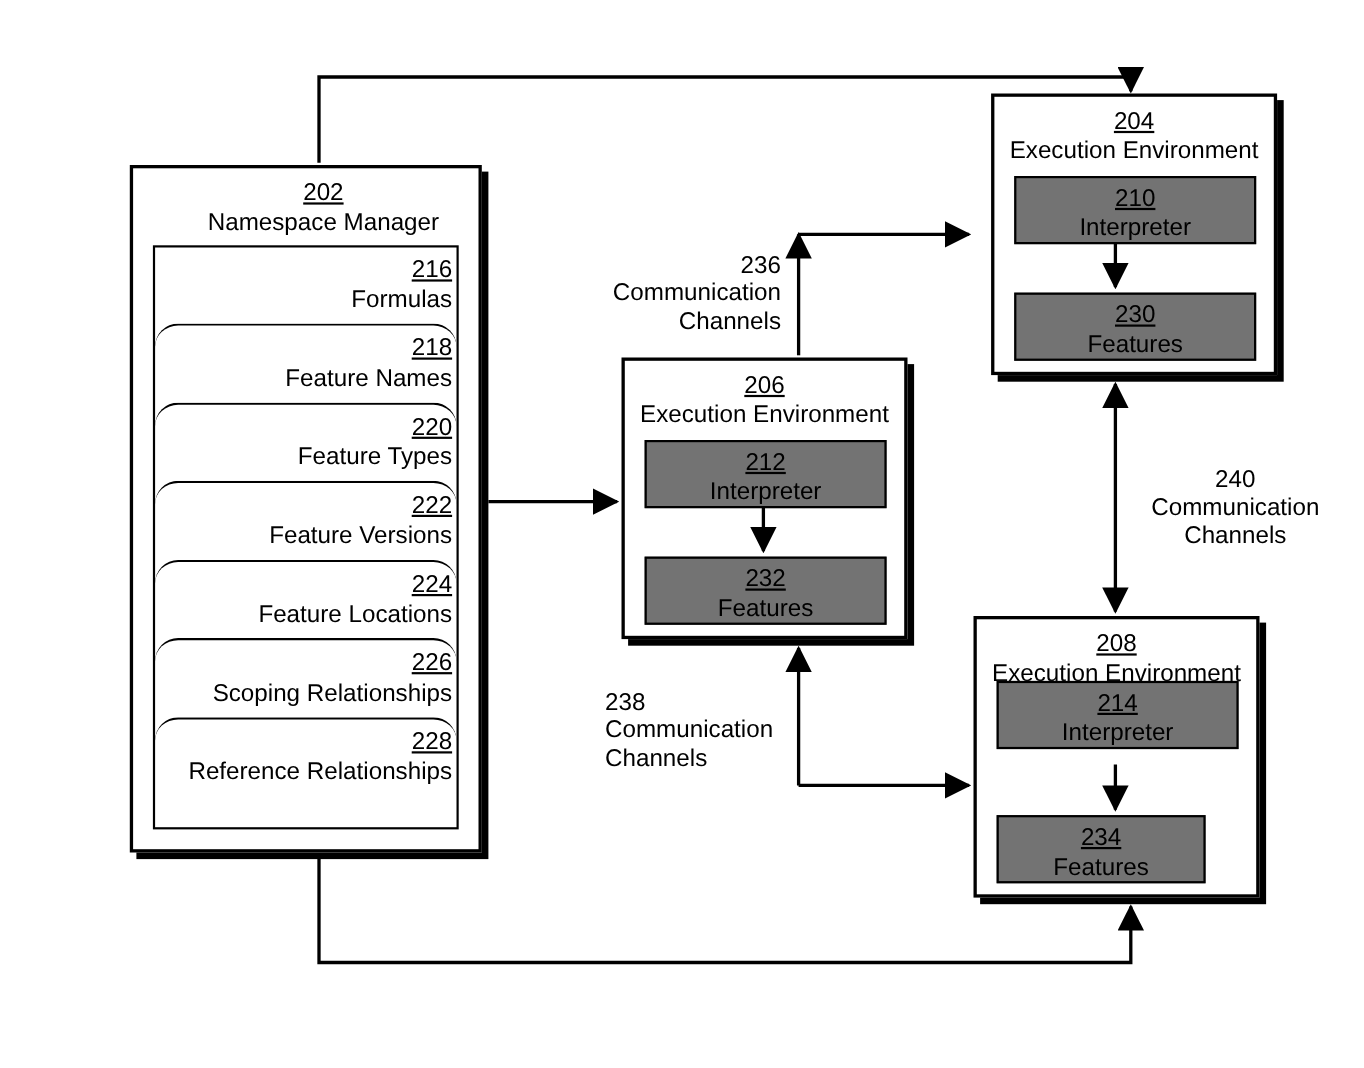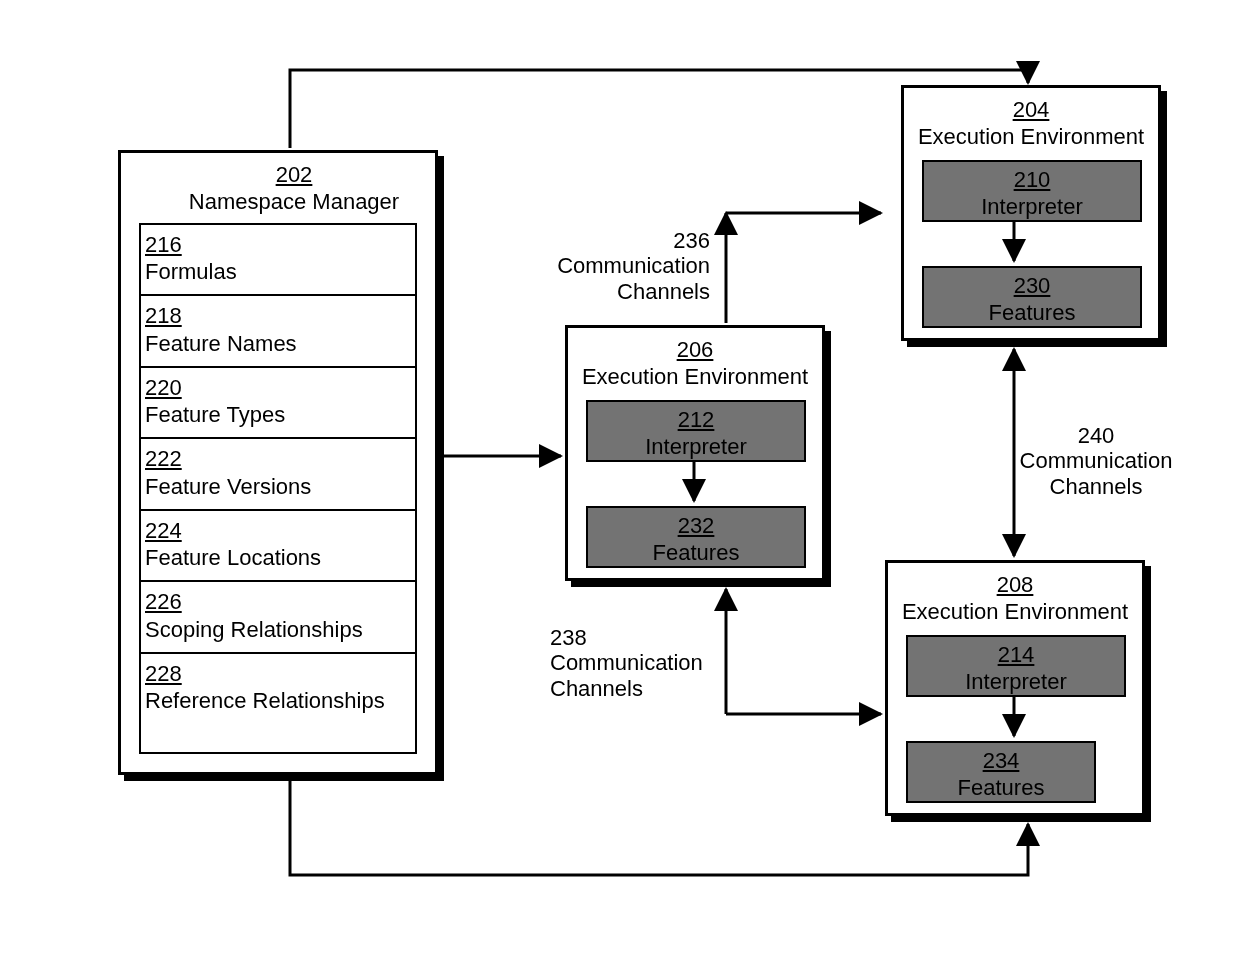--- a/index.html
+++ b/index.html
@@ -58,22 +58,23 @@
   }
   .ns-list {
     position: absolute;
     left: 18px;
     right: 18px;
     border: 2px solid #000;
     box-sizing: border-box;
   }
   .ns-item {
     border-top: 2px solid #000;
-    text-align: left;
+    text-align: right;
     padding: 8px 4px 10px;
+    border-radius: 21px;
   }
   .ns-item:first-child { border-top: none; }
   .ns-item .num { text-decoration: underline; display:block; line-height:1.1; }
   .ns-item .ttl { display:block; line-height:1.15; margin-top:2px; }
 
   .conn-label {
     position: absolute;
     text-align: center;
     line-height: 1.15;
     white-space: nowrap;
@@ -155,41 +156,41 @@
       <span class="num">232</span>
       <span class="ttl">Features</span>
     </div>
   </div>
 
   <div class="box" style="left:885px; top:560px; width:260px; height:256px;">
     <div class="box-header">
       <span class="num">208</span>
       <span class="ttl">Execution Environment</span>
     </div>
-    <div class="inner-box" style="left:18px; top:72px; width:220px; height:62px;">
+    <div class="inner-box" style="left:18px; top:56px; width:220px; height:62px;">
       <span class="num">214</span>
       <span class="ttl">Interpreter</span>
     </div>
     <div class="inner-box" style="left:18px; top:178px; width:190px; height:62px;">
       <span class="num">234</span>
       <span class="ttl">Features</span>
     </div>
   </div>
 
   <div class="conn-label" style="left:550px; top:228px; width:160px; text-align:right;">
     <span>236</span><br>
     <span>Communication</span><br>
     <span>Channels</span>
   </div>
   <div class="conn-label" style="left:550px; top:625px; width:160px; text-align:left;">
     <span>238</span><br>
     <span>Communication</span><br>
     <span>Channels</span>
   </div>
-  <div class="conn-label" style="left:1011px; top:423px; width:170px; text-align:center;">
+  <div class="conn-label" style="left:1038px; top:423px; width:170px; text-align:center;">
     <span>240</span><br>
     <span>Communication</span><br>
     <span>Channels</span>
   </div>
 
   <svg class="wires">
     <defs>
       <marker id="arrow" viewBox="0 0 12 12" refX="11" refY="6" markerWidth="8" markerHeight="8" orient="auto-start-reverse">
         <path d="M0,0 L12,6 L0,12 z" fill="#000"></path>
       </marker>

